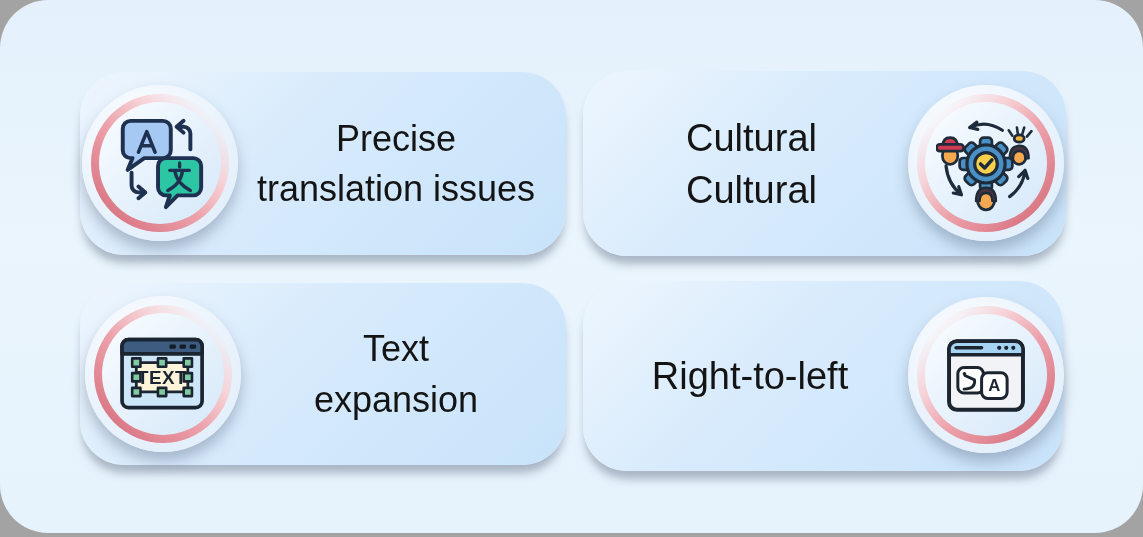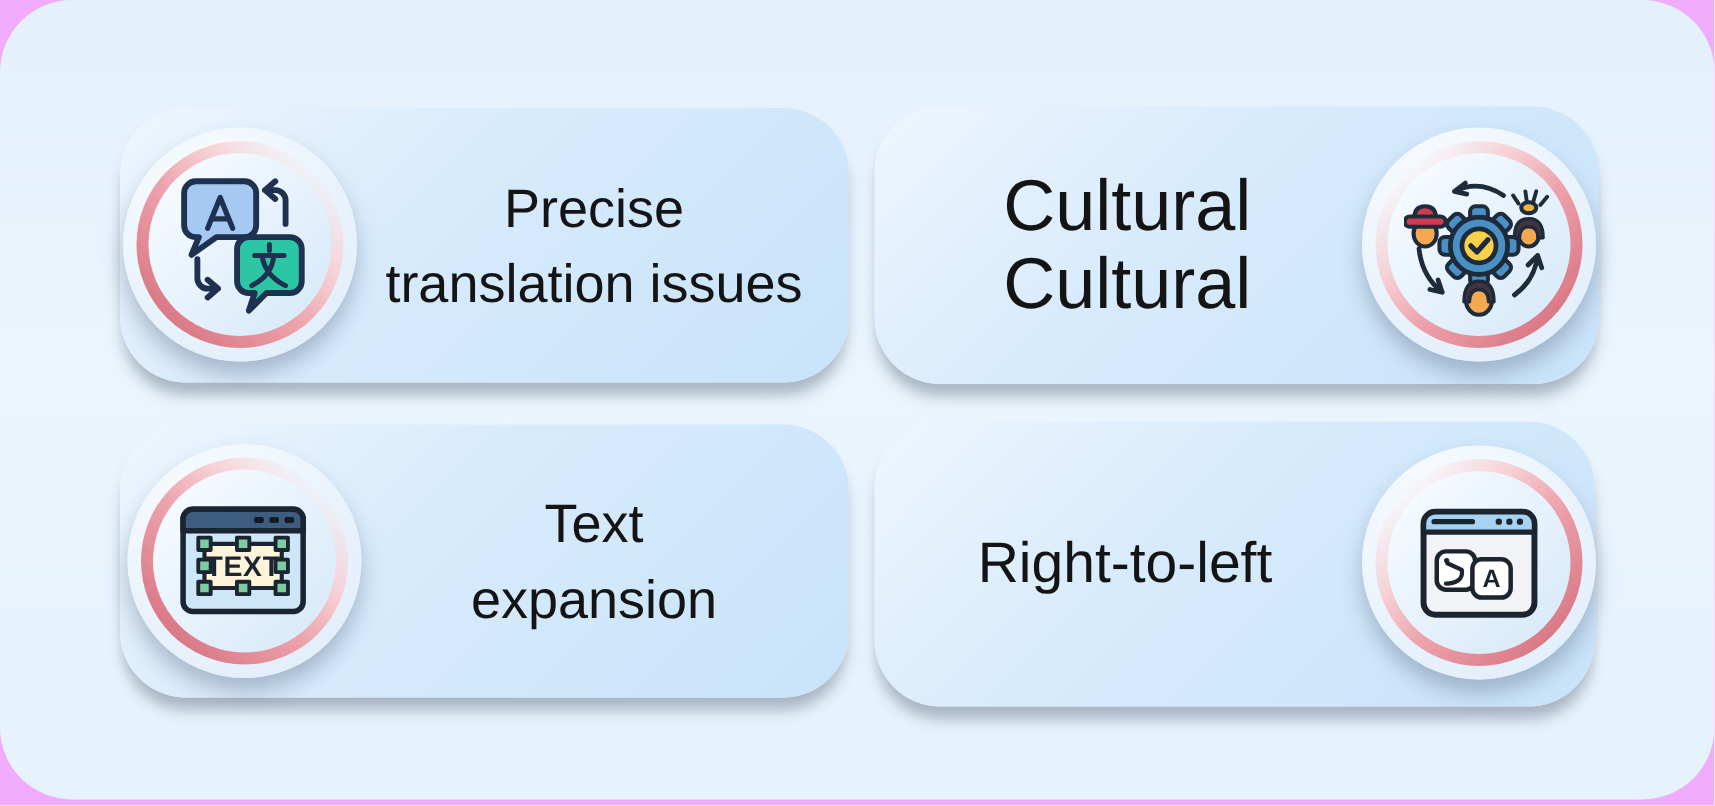--- a/index.html
+++ b/index.html
@@ -1,17 +1,17 @@
 <!DOCTYPE html>
 <html><head>
 <meta charset="utf-8">
 <style>
   html,body{margin:0;padding:0;background:#ffffff;}
   body{width:1143px;height:537px;font-family:"Liberation Sans","DejaVu Sans",sans-serif;}
-  .canvas{position:relative;width:1143px;height:537px;background:#f0abfc;overflow:hidden;}
+  .canvas{position:relative;width:1143px;height:537px;background:#a3a3a3;overflow:hidden;}
   .panel{position:absolute;left:0;top:0;width:1143px;height:533px;border-radius:48px;
          background:linear-gradient(180deg,#e4f0fb 0%,#eaf5fd 45%,#e6f2fc 100%);}
   .card{position:absolute;border-radius:44px;
         background:linear-gradient(135deg,#eef6fe 0%,#d8ebfc 40%,#c8e3fa 100%);
         box-shadow:0 10px 9px -2px rgba(108,122,142,0.5);}
   .card1{left:80px;top:72px;width:486px;height:183px;}
   .card2{left:583px;top:71px;width:483px;height:185px;}
   .card3{left:80px;top:283px;width:486px;height:182px;}
   .card4{left:583px;top:281px;width:480px;height:190px;}
   .badge{position:absolute;width:156px;height:156px;border-radius:50%;
@@ -20,21 +20,21 @@
   .ring{position:absolute;inset:9px;border-radius:50%;}
   .ring-left{background:linear-gradient(to top right,#d97583 12%,#eda3ac 45%,#f6d3d7 66%,rgba(248,235,237,0) 86%);}
   .ring-right{background:linear-gradient(to top left,#d97583 12%,#eda3ac 45%,#f6d3d7 66%,rgba(248,235,237,0) 86%);}
   .disc{position:absolute;inset:17px;border-radius:50%;
         background:linear-gradient(135deg,#f8fcff 5%,#e7f2fc 50%,#d5e8fa 100%);
         display:flex;align-items:center;justify-content:center;}
   .label{position:absolute;top:0;bottom:0;display:flex;flex-direction:column;justify-content:center;
          text-align:center;color:#141414;}
   .label .ln{white-space:nowrap;}
   .card1 .label{left:152px;right:6px;font-size:36px;line-height:50px;}
-  .card2 .label{left:12px;right:158px;font-size:48px;line-height:52px;align-items:center;}
+  .card2 .label{left:12px;right:158px;font-size:38px;line-height:52px;align-items:center;}
   .card3 .label{left:152px;right:6px;font-size:36px;line-height:51px;}
   .card4 .label{left:8px;right:154px;font-size:38px;line-height:50px;}
   .b1{left:2px;top:13px;}  .b2{left:325px;top:14px;}
   .b3{left:5px;top:13px;}  .b4{left:325px;top:16px;}
 </style>
 </head>
 <body>
 
 <div class="canvas">
   <div class="panel"></div>

